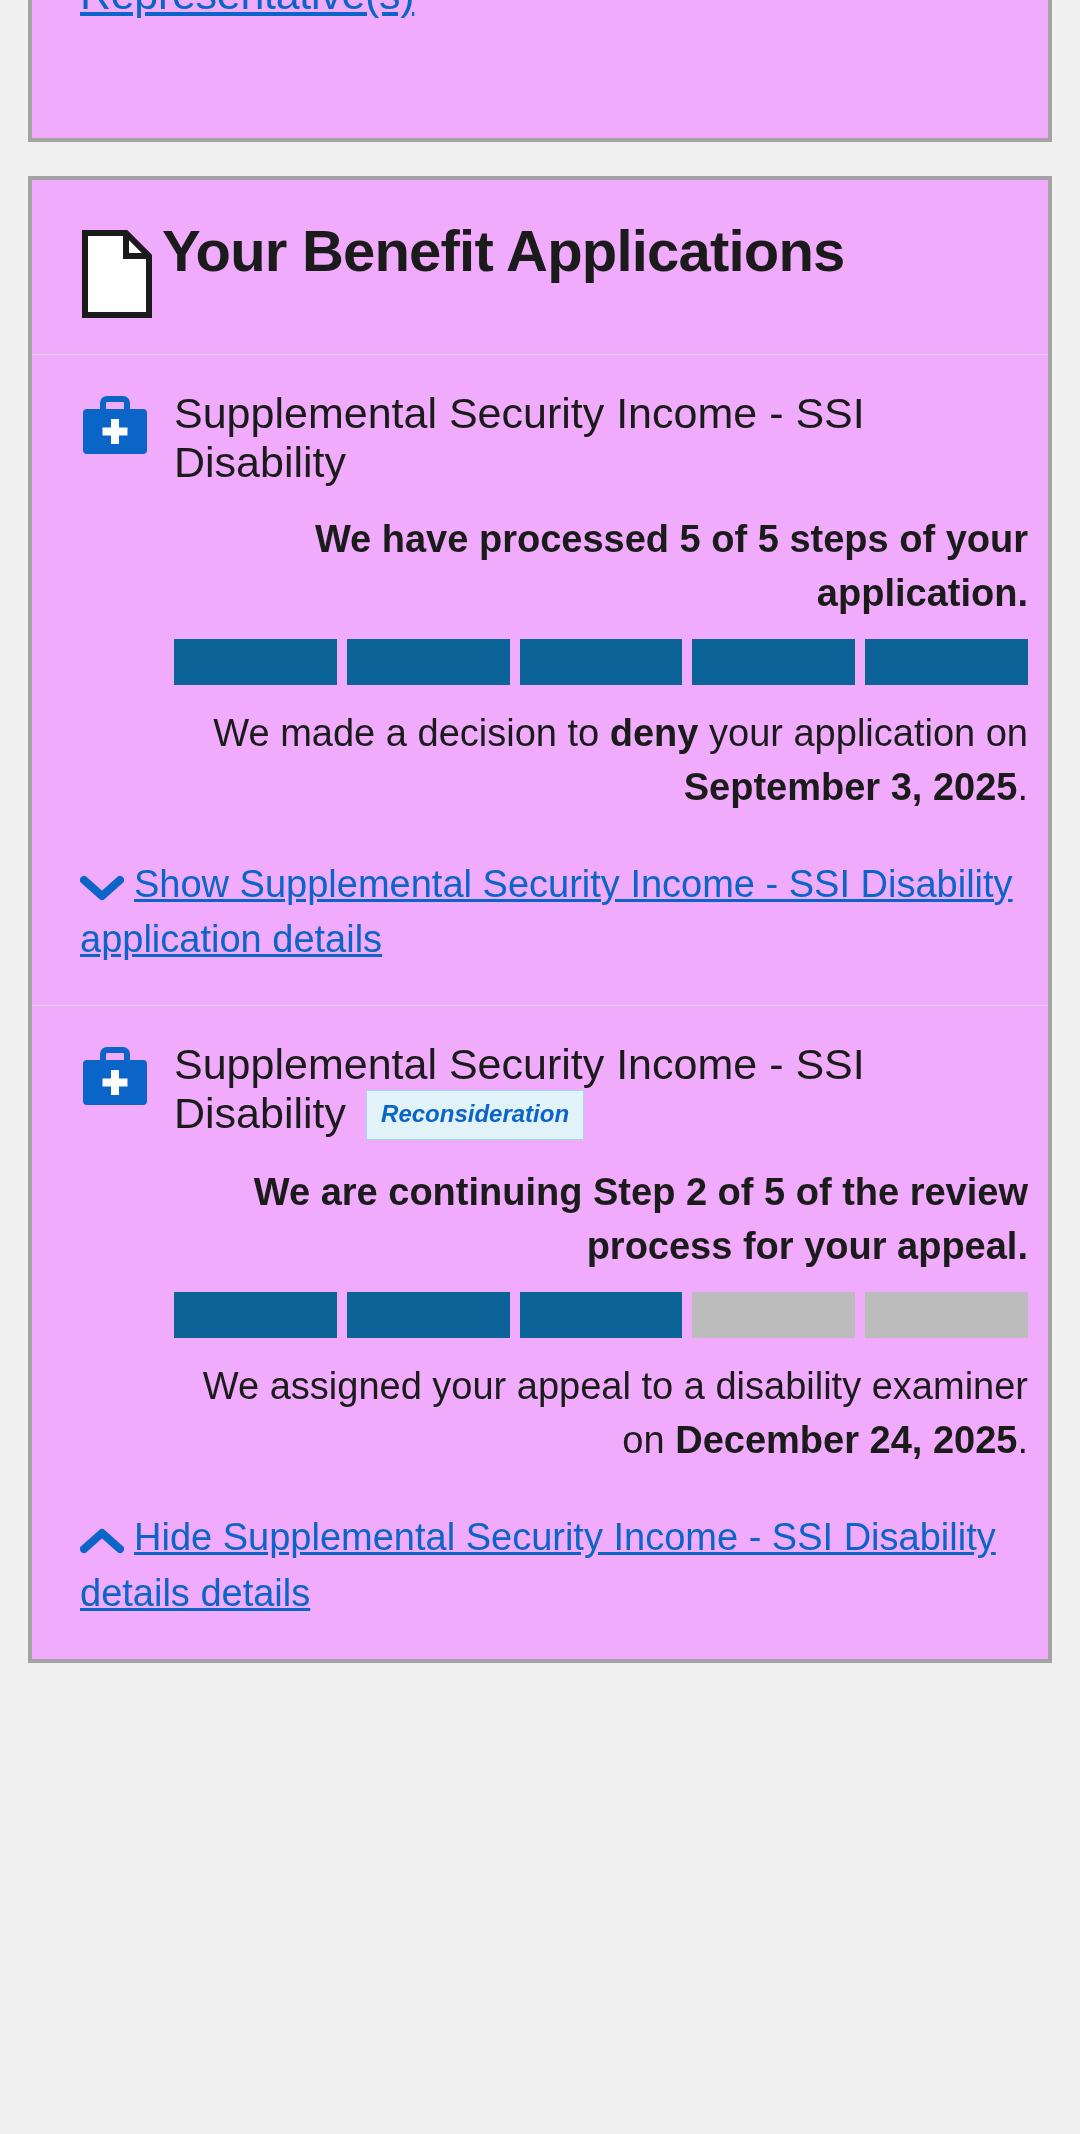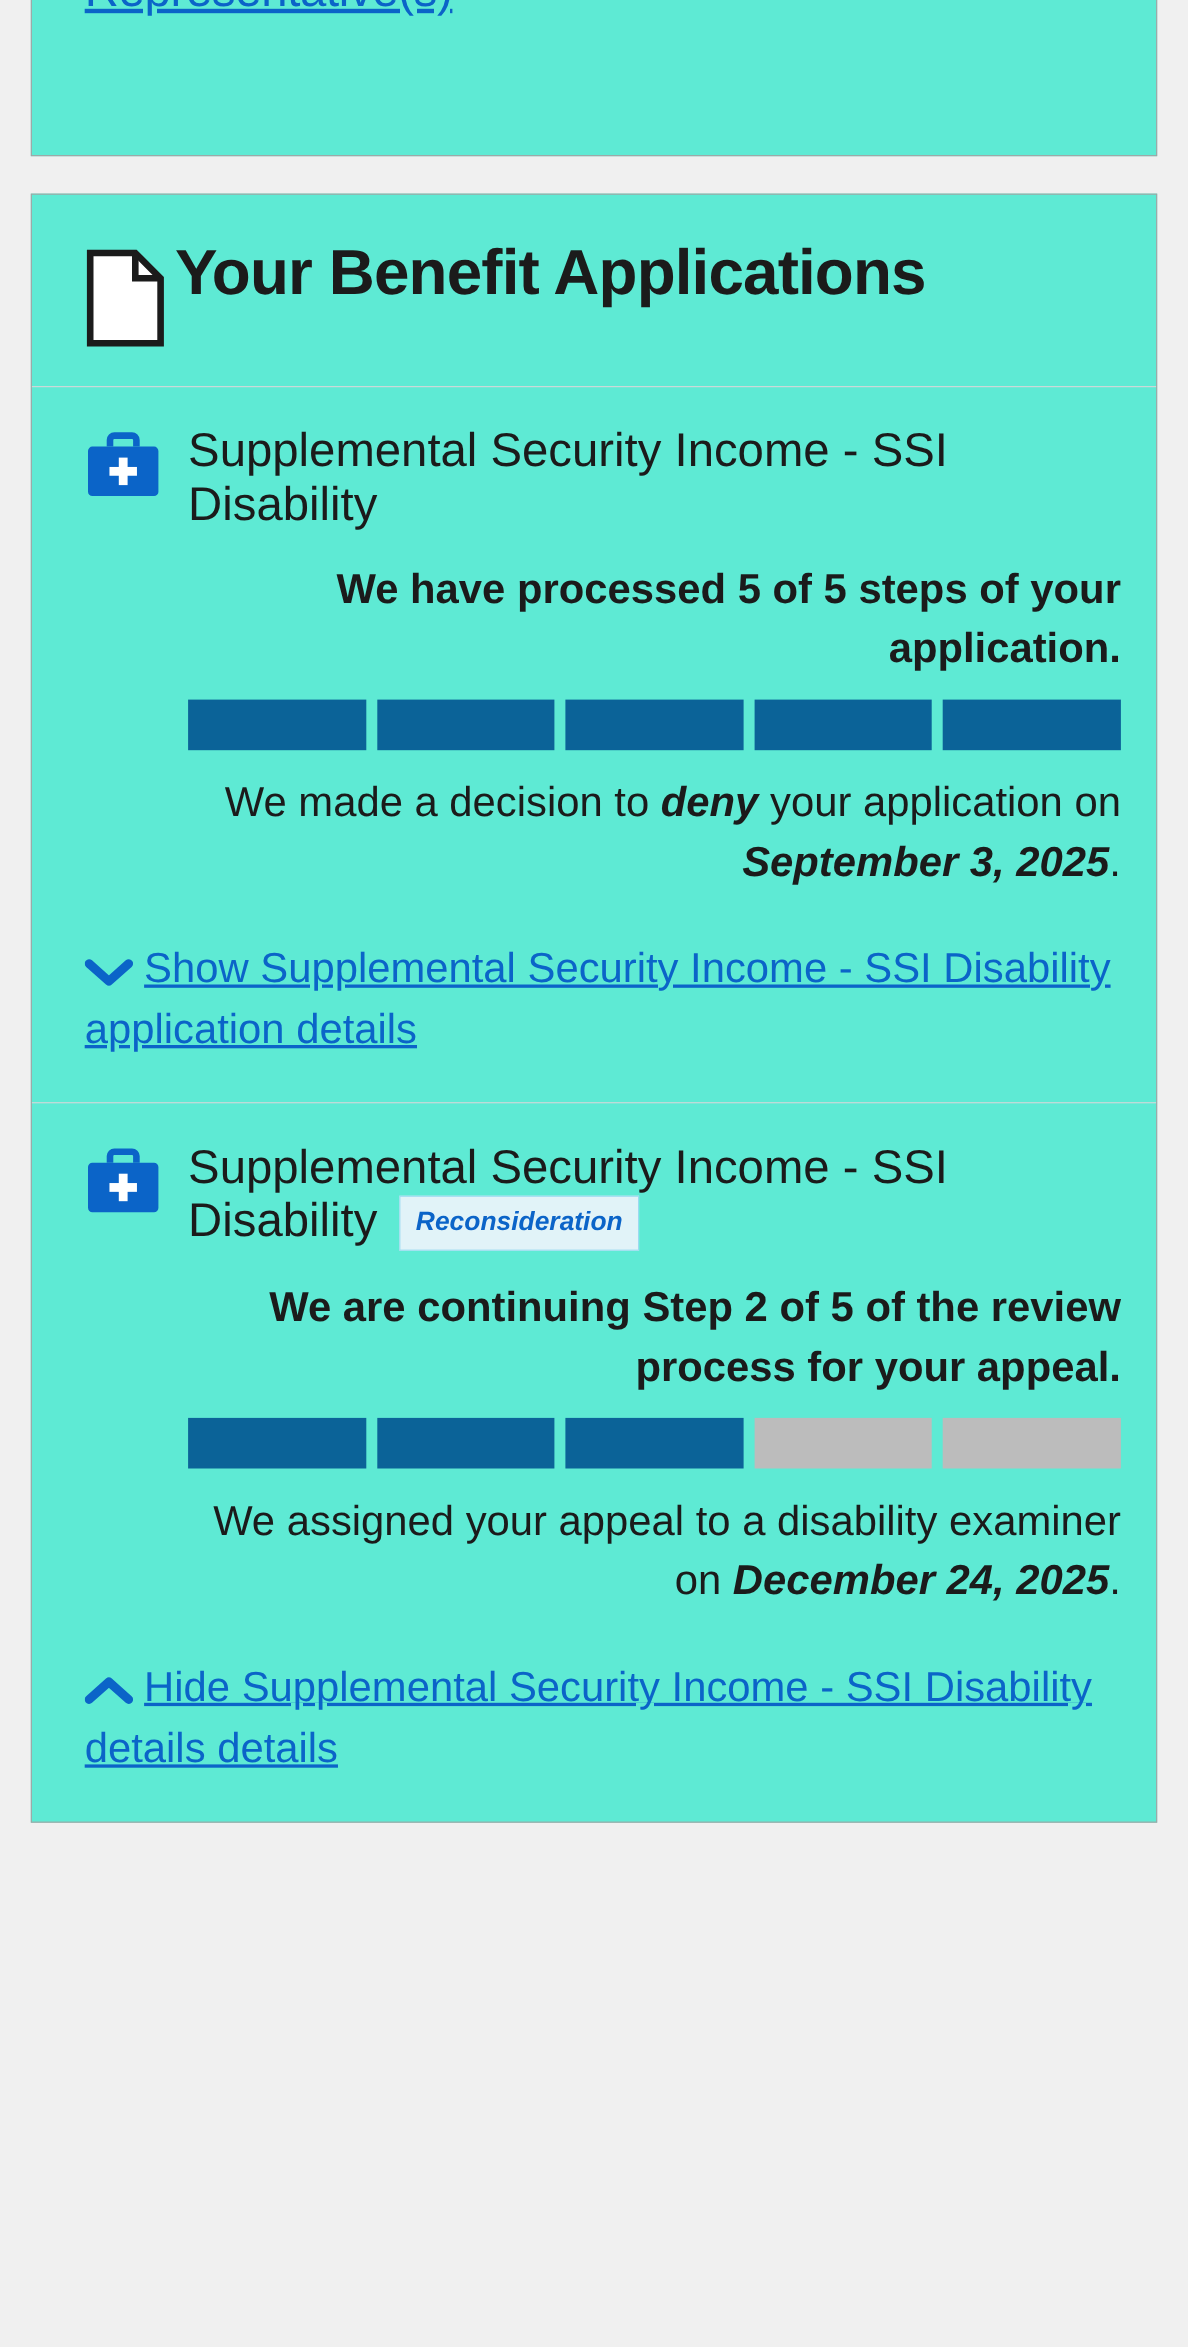--- a/index.html
+++ b/index.html
@@ -17,22 +17,22 @@
   }
 
   .page {
     width: 1080px;
     box-sizing: border-box;
     padding: 0 28px;
   }
 
   
   .card {
-    background: #5eead4;
-    border: 1px solid #a3a3a3;
+    background: #f0abfc;
+    border: 4px solid #a3a3a3;
     box-sizing: border-box;
   }
 
   
   .card-top {
     margin-top: -8px;
     padding: 0 0 0 0;
     height: 150px;
     position: relative;
   }
@@ -65,21 +65,21 @@
     font-size: 58px;
     font-weight: bold;
     line-height: 1.08;
     color: #1b1b1b;
     letter-spacing: -0.8px;
     margin-left: 8px;
   }
 
   
   .app-row {
-    padding: 34px 32px 40px 48px;
+    padding: 34px 20px 40px 48px;
     border-bottom: 1px solid #d6d7d9;
   }
   .app-row:last-child { border-bottom: none; }
 
   .app-head {
     display: flex;
     align-items: flex-start;
   }
   .kit-icon {
     width: 70px;
@@ -133,21 +133,21 @@
   }
   .seg.done { background: #0b6398; }
   .seg.todo { background: #bcbcbc; }
 
   .decision {
     font-size: 38px;
     line-height: 1.42;
     color: #1b1b1b;
     margin-top: 22px;
   }
-  .decision b { font-weight: bold; font-style: italic; }
+  .decision b { font-weight: bold; }
 
   .toggle-link {
     margin-top: 44px;
     margin-left: 0;
     font-size: 38px;
     line-height: 1.35;
     color: #0b64c8;
     display: block;
   }
   .toggle-link .chev {

